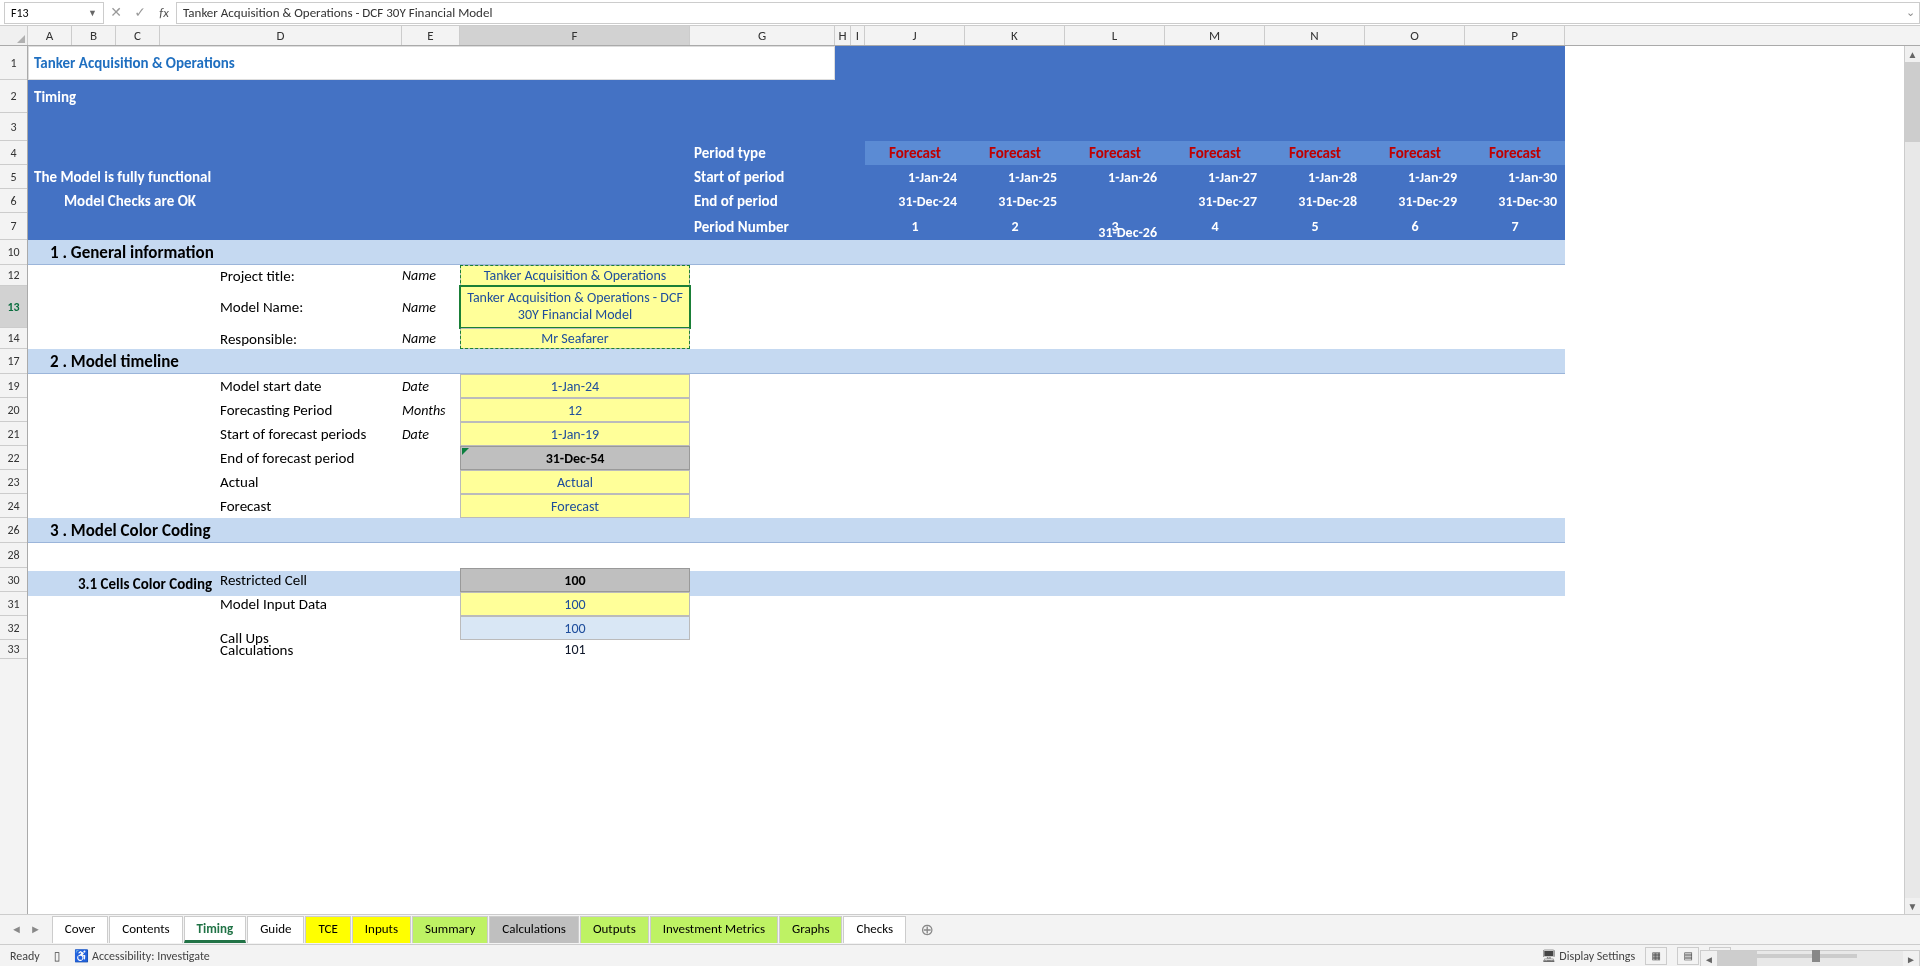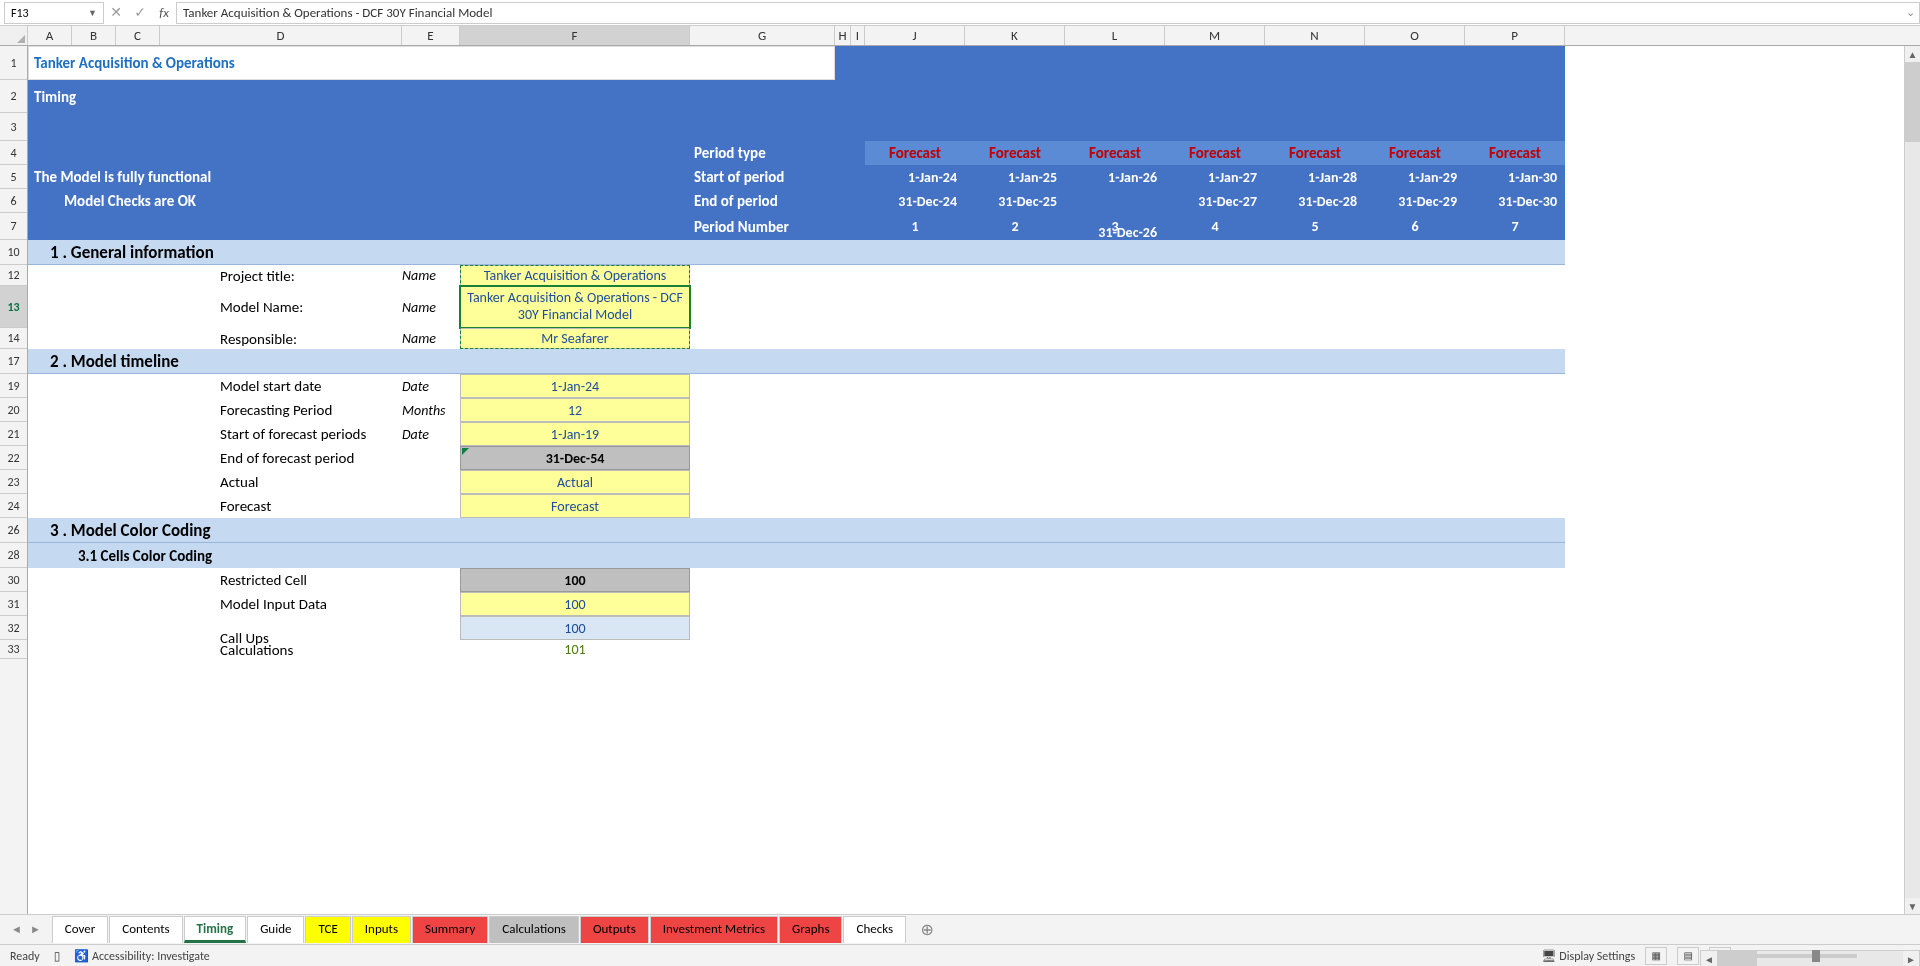--- a/index.html
+++ b/index.html
@@ -30,48 +30,48 @@
 .title1 { font-size: 28px; font-weight: bold; color: #1f6fc0; }
 .title2 { font-size: 26px; font-weight: bold; color: #fff; }
 .status { font-size: 16px; font-weight: bold; color: #fff; }
 .logo-box { position: absolute; background: #fff; display: flex; align-items: center; justify-content: center; flex-direction: column; font-size: 18px; color: #3f6fc8; font-weight: bold; }
 .logo-sub { font-size: 11px; color: #333; font-weight: normal; font-style: italic; }
 .period-label { color: #fff; font-size: 15px; font-weight: bold; }
 .forecast-cell { position: absolute; background: #5b8bd4; color: #c00000; font-weight: bold; font-size: 15px; display: flex; align-items: center; justify-content: center; }
 .period-val { position: absolute; color: #fff; font-size: 14px; font-weight: bold; display: flex; align-items: center; justify-content: flex-end; padding-right: 8px; }
 
 .section-band { position: absolute; background: #c5d9f1; font-weight: bold; font-size: 17px; display: flex; align-items: center; padding-left: 22px; border-bottom: 1px solid #9bb5da; }
-.sub-band { position: absolute; background: #c5d9f1; font-weight: bold; font-size: 15px; display: flex; align-items: center; padding-left: 50px; }
+.sub-band { position: absolute; background: #c5d9f1; font-weight: bold; font-size: 15px; display: flex; align-items: center; padding-left: 50px; margin-top: 28px; }
 .label-cell { position: absolute; font-size: 15px; display: flex; align-items: center; }
 .type-cell { position: absolute; font-size: 14px; font-style: italic; display: flex; align-items: center; }
 .yellow-cell { position: absolute; background: #ffff99; border: 1px solid #bbb; color: #1f4e9c; font-size: 14px; display: flex; align-items: center; justify-content: center; text-align: center; }
 .yellow-cell.selected { outline: 2px solid #1a7f37; outline-offset: -1px; }
 .marching-ants { position: absolute; border: 1.5px dashed #1a7f37; pointer-events: none; }
 .gray-cell { position: absolute; background: #bfbfbf; border: 1px solid #999; font-weight: bold; font-size: 14px; display: flex; align-items: center; justify-content: center; }
 .gray-tri::before { content: ""; position: absolute; left: 1px; top: 1px; width: 0; height: 0; border-left: 7px solid #0a7f3f; border-bottom: 7px solid transparent; }
 .blue-light-cell { position: absolute; background: #d9e7f5; border: 1px solid #bbb; color: #1f4e9c; font-size: 14px; display: flex; align-items: center; justify-content: center; }
-.plain-cell { position: absolute; font-size: 14px; display: flex; align-items: center; justify-content: center; color: #4d7c0f; }
+.plain-cell { position: absolute; font-size: 14px; display: flex; align-items: center; justify-content: center; color: #0f172a; }
 
 .hscroll-strip { position: absolute; bottom: -2px; right: 0; width: 220px; height: 18px; background: #f0f0f0; border: 1px solid #ccc; display: flex; align-items: center; }
 .hscroll-strip .arrow { width: 16px; text-align: center; font-size: 10px; color: #666; }
 .hscroll-strip .track { flex: 1; background: #e8e8e8; height: 100%; position: relative; }
 .hscroll-strip .thumb { position: absolute; left: 0; width: 40px; height: 100%; background: #cdcdcd; }
 .vscroll { position: absolute; right: 0; top: 20px; width: 16px; bottom: 0; background: #f0f0f0; border-left: 1px solid #ccc; }
 .vscroll .arrow { height: 16px; display: flex; align-items: center; justify-content: center; font-size: 10px; color: #666; }
 .vscroll .track { position: absolute; top: 16px; bottom: 16px; left: 0; right: 0; background: #e8e8e8; }
 .vscroll .thumb { position: absolute; top: 0; width: 100%; height: 80px; background: #cdcdcd; }
 .vscroll .arrow.bottom { position: absolute; bottom: 0; left: 0; right: 0; }
 
 .tabs-bar { height: 30px; background: #f3f3f3; border-top: 1px solid #ccc; display: flex; align-items: center; padding-left: 8px; gap: 0; }
 .tabs-nav { display: flex; gap: 2px; padding-right: 8px; color: #888; font-size: 11px; }
 .tabs-nav span { padding: 0 3px; }
 .tab { padding: 4px 12px; font-size: 13px; border: 1px solid #ccc; border-bottom: none; background: #fff; margin-right: 1px; cursor: pointer; position: relative; }
 .tab.active { background: #fff; border-bottom: 3px solid #217346; font-weight: bold; color: #217346; }
 .tab.yellow { background: #ffff00; }
-.tab.blue { background: #ef4444; }
+.tab.blue { background: #bef264; }
 .tab.gray { background: #bfbfbf; }
 .new-sheet { width: 28px; height: 24px; display: flex; align-items: center; justify-content: center; color: #888; border: 1px solid transparent; margin-left: 6px; font-size: 16px; }
 
 .status-bar { height: 22px; background: #f3f3f3; border-top: 1px solid #ccc; display: flex; align-items: center; justify-content: space-between; padding: 0 10px; font-size: 12px; color: #444; }
 .status-left { display: flex; align-items: center; gap: 14px; }
 .status-right { display: flex; align-items: center; gap: 10px; }
 .view-btn { width: 22px; height: 18px; border: 1px solid #ccc; display: flex; align-items: center; justify-content: center; font-size: 10px; }
 .zoom-slider { width: 100px; height: 4px; background: #ccc; position: relative; }
 .zoom-slider::after { content: ""; position: absolute; left: 55%; top: -4px; width: 8px; height: 12px; background: #888; }
 </style>

